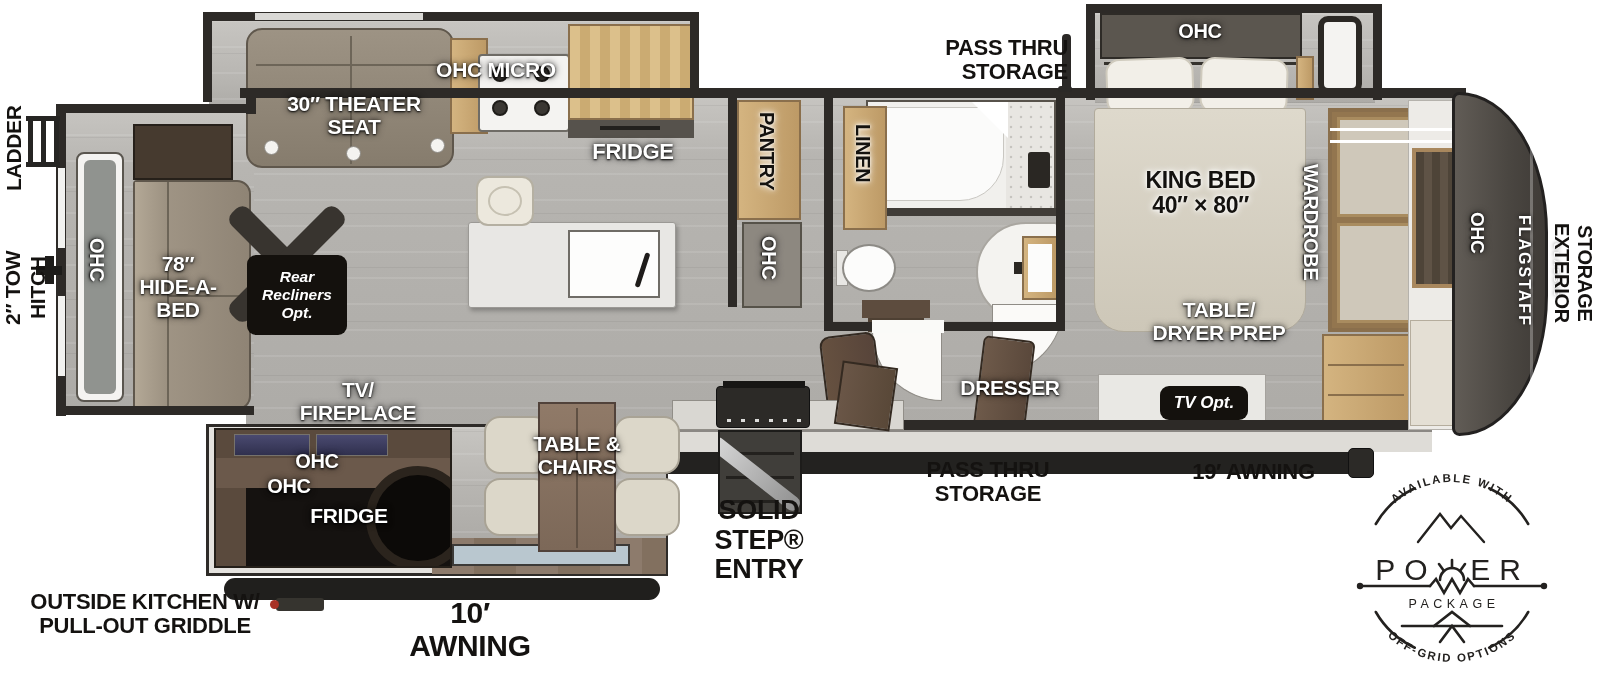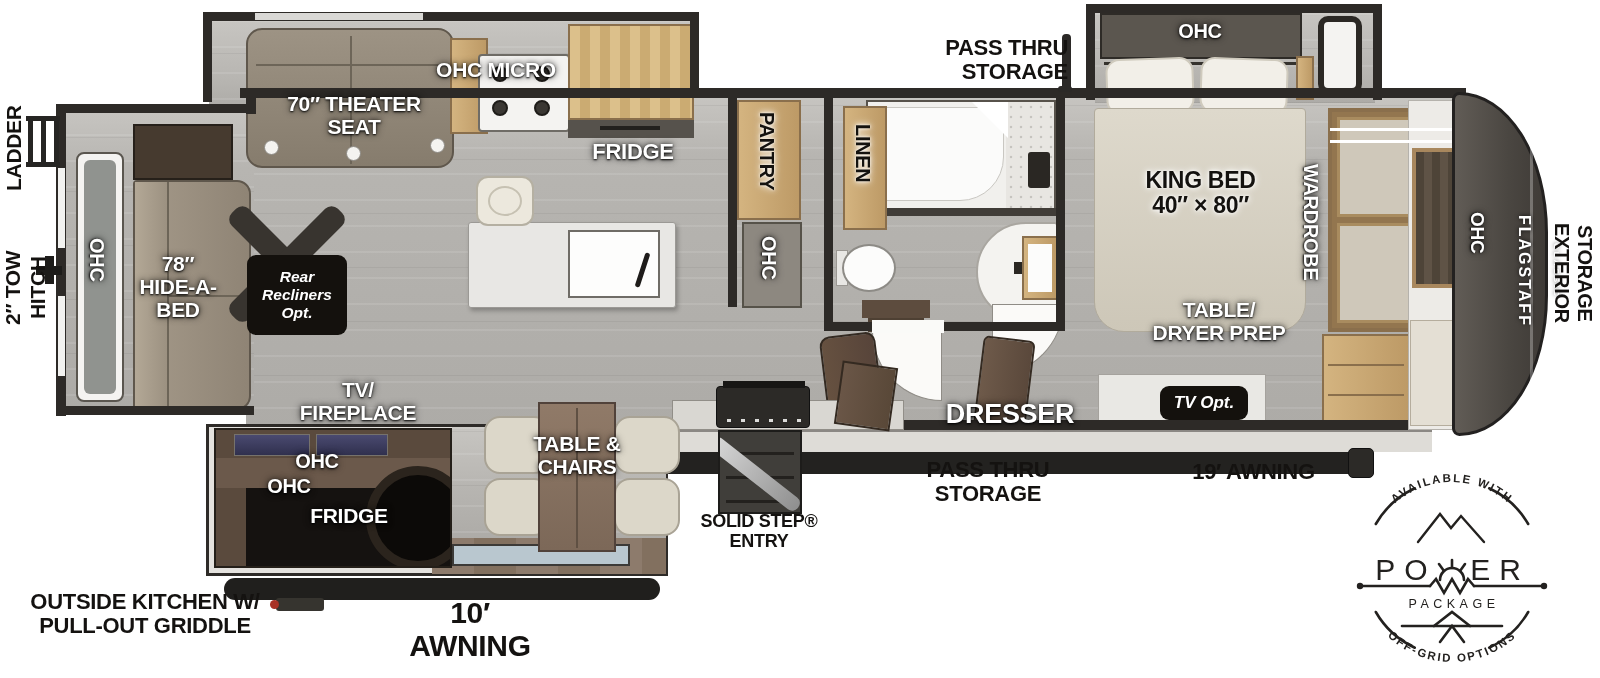--- a/index.html
+++ b/index.html
@@ -222,47 +222,47 @@
   <div class="lab vt" style="left:1498px;top:196px;height:150px;color:#fff;text-shadow:0 0 4px rgba(0,0,0,.8)">
     <span style="display:block;font-size:16px;letter-spacing:2px">FLAGSTAFF</span>
     <span style="display:block;font-size:8px;letter-spacing:3px">CLASSIC</span>
   </div>
   <div class="lab ext vt" style="left:1550px;top:198px;height:150px;font-size:20px;line-height:1.15">EXTERIOR
 STORAGE</div>
 
   <div class="lab lw" style="left:112px;top:252px;width:132px;font-size:21px">78″
 HIDE-A-
 BED</div>
-  <div class="lab lw" style="left:272px;top:92px;width:164px;font-size:21px">70″ THEATER
+  <div class="lab lw" style="left:272px;top:92px;width:164px;font-size:21px">30″ THEATER
 SEAT</div>
   <div class="lab lw" style="left:420px;top:58px;width:152px;font-size:21px">OHC MICRO</div>
   <div class="lab lw" style="left:578px;top:140px;width:110px;font-size:22px">FRIDGE</div>
   <div class="lab lw" style="left:284px;top:378px;width:148px;font-size:21px">TV/
 FIREPLACE</div>
 
   <div class="lab ext" style="left:912px;top:36px;width:156px;font-size:22px;text-align:right">PASS THRU
 STORAGE</div>
   <div class="lab lw" style="left:1150px;top:20px;width:100px;font-size:20px">OHC</div>
   <div class="lab lk" style="left:1108px;top:168px;width:185px;font-size:23px">KING BED
 40″ × 80″</div>
   <div class="lab lw" style="left:1138px;top:298px;width:162px;font-size:21px">TABLE/
 DRYER PREP</div>
-  <div class="lab lw" style="left:945px;top:400px;width:130px;font-size:27px">DRESSER</div>
+  <div class="lab lw" style="left:945px;top:376px;width:130px;font-size:21px">DRESSER</div>
   <div class="opt" style="left:1160px;top:386px;width:88px;height:34px;font-size:17px">TV Opt.</div>
 
   <div class="lab lw" style="left:282px;top:450px;width:70px;font-size:20px">OHC</div>
   <div class="lab lw" style="left:254px;top:475px;width:70px;font-size:20px">OHC</div>
   <div class="lab lw" style="left:294px;top:504px;width:110px;font-size:21px">FRIDGE</div>
   <div class="lab lw" style="left:492px;top:432px;width:170px;font-size:21px">TABLE &amp;
 CHAIRS</div>
 
   <div class="lab ext" style="left:10px;top:590px;width:270px;font-size:22px">OUTSIDE KITCHEN W/
 PULL-OUT GRIDDLE</div>
   <div class="lab ext" style="left:390px;top:596px;width:160px;font-size:30px">10′ AWNING</div>
-  <div class="lab ext" style="left:678px;top:512px;width:162px;font-size:18px">SOLID STEP®
+  <div class="lab ext" style="left:678px;top:496px;width:162px;font-size:27px">SOLID STEP®
 ENTRY</div>
   <div class="lab ext" style="left:908px;top:458px;width:160px;font-size:22px">PASS THRU
 STORAGE</div>
   <div class="lab ext" style="left:1176px;top:460px;width:155px;font-size:22px">19′ AWNING</div>
 
   <svg style="position:absolute;left:1350px;top:462px" width="205" height="216" viewBox="0 0 205 216">
     <g fill="none" stroke="#23211f" stroke-width="2.6" stroke-linecap="round">
       <path d="M 25.8,62 A 88,88 0 0 1 64.8,26.3"></path>
       <path d="M 139.2,26.3 A 88,88 0 0 1 178.2,62"></path>
       <path d="M 25.8,150 A 88,88 0 0 0 64.8,185.7"></path>

